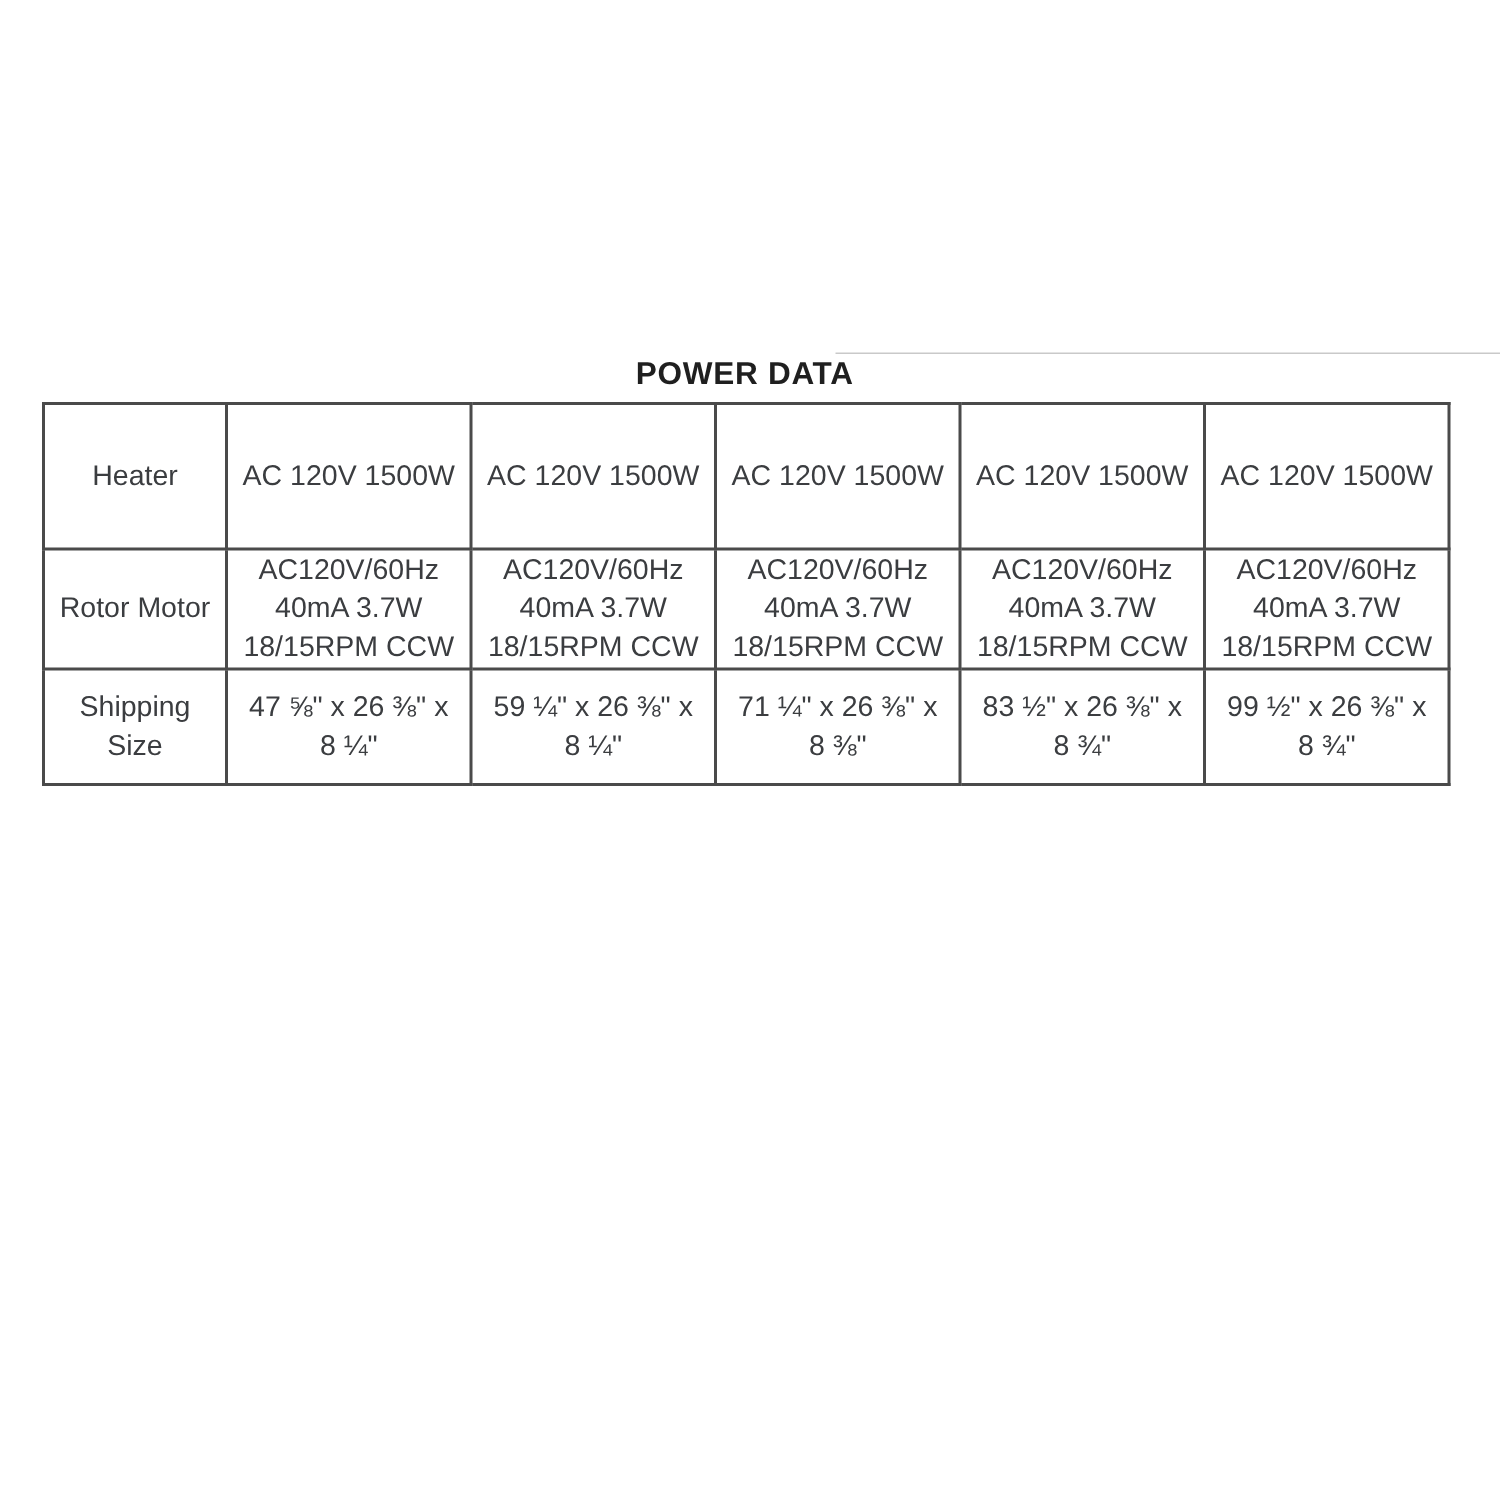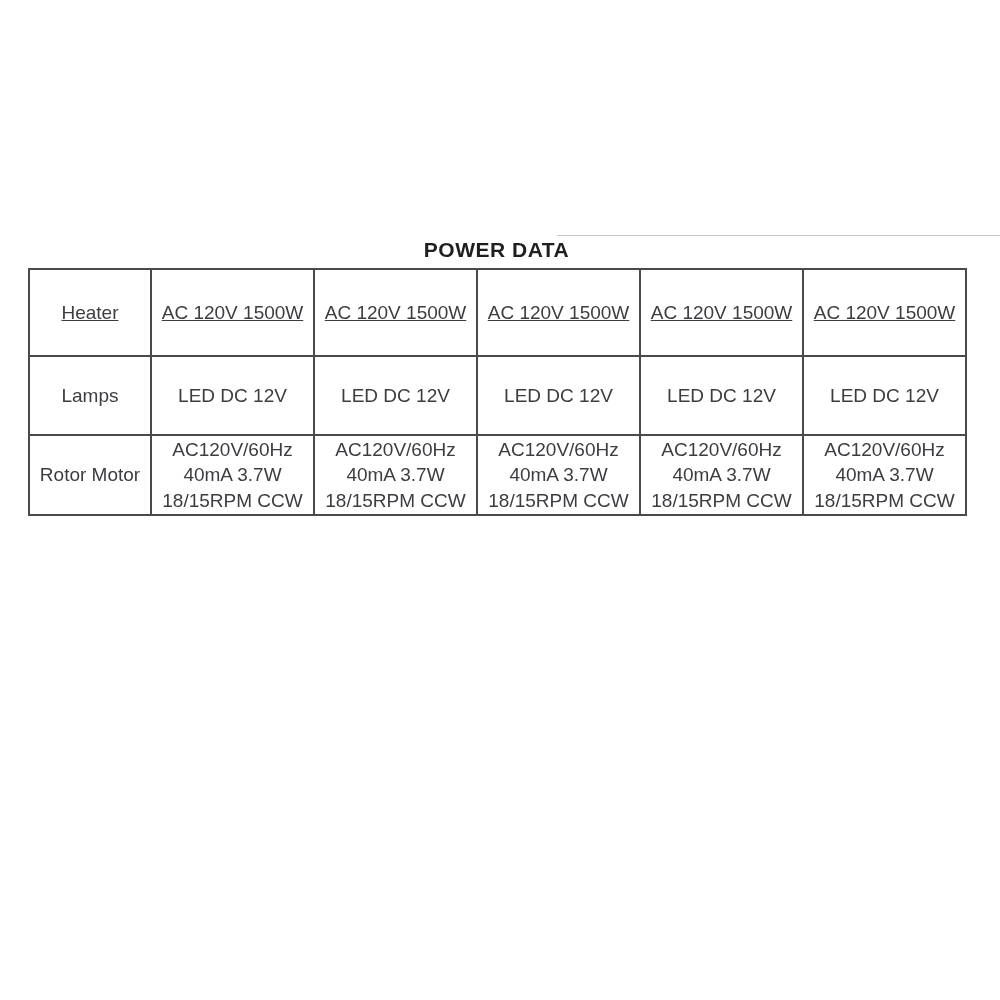--- a/index.html
+++ b/index.html
@@ -55,21 +55,21 @@
     white-space: pre-line;
     padding: 0 2px;
     color: #3b3d40;
   }
   table.power-table td.corner {
     border: none;
     background: #ffffff;
   }
   tr.r-header  { height: 73px; }
   tr.r-voltz   { height: 78px; }
-  tr.r-heater  { height: 87px; text-decoration: underline; }
+  tr.r-heater  { height: 97px; }
   tr.r-lamps   { height: 79px; }
   tr.r-rotor   { height: 80px; }
   tr.r-shipping{ height: 77px; }
 </style>
 </head>
 <body>
 
 <div class="top-rule"></div>
 
 <h1 class="sheet-title">POWER DATA</h1>
@@ -85,40 +85,46 @@
   </colgroup>
   <tbody>
     <tr class="r-heater">
       <th>Heater</th>
       <td>AC 120V 1500W</td>
       <td>AC 120V 1500W</td>
       <td>AC 120V 1500W</td>
       <td>AC 120V 1500W</td>
       <td>AC 120V 1500W</td>
     </tr>
-    <tr class="r-lamps">
-      <th>Lamps</th>
-      <td>LED DC 12V</td>
-      <td>LED DC 12V</td>
-      <td>LED DC 12V</td>
-      <td>LED DC 12V</td>
-      <td>LED DC 12V</td>
-    </tr>
     <tr class="r-rotor">
       <th>Rotor Motor</th>
       <td>AC120V/60Hz
 40mA 3.7W
 18/15RPM CCW</td>
       <td>AC120V/60Hz
 40mA 3.7W
 18/15RPM CCW</td>
       <td>AC120V/60Hz
 40mA 3.7W
 18/15RPM CCW</td>
       <td>AC120V/60Hz
 40mA 3.7W
 18/15RPM CCW</td>
       <td>AC120V/60Hz
 40mA 3.7W
 18/15RPM CCW</td>
     </tr>
+    <tr class="r-shipping">
+      <th>Shipping
+Size</th>
+      <td>47 ⅝" x 26 ⅜" x
+8 ¼"</td>
+      <td>59 ¼" x 26 ⅜" x
+8 ¼"</td>
+      <td>71 ¼" x 26 ⅜" x
+8 ⅜"</td>
+      <td>83 ½" x 26 ⅜" x
+8 ¾"</td>
+      <td>99 ½" x 26 ⅜" x
+8 ¾"</td>
+    </tr>
   </tbody>
 </table>
 
 </body></html>

